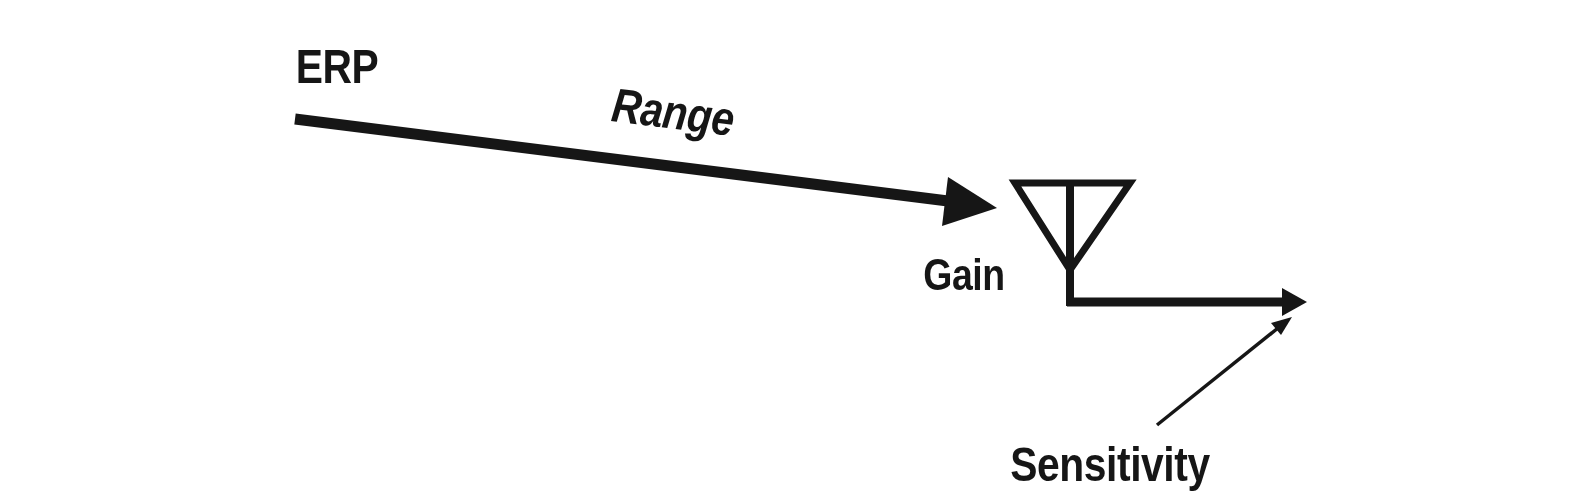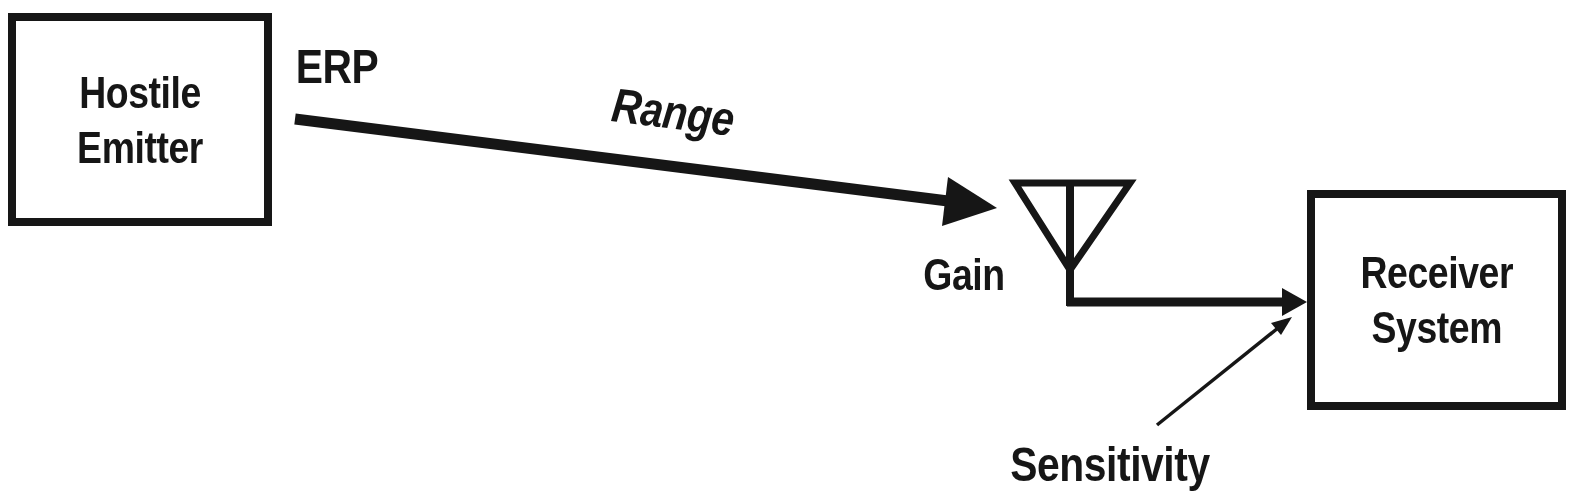--- a/index.html
+++ b/index.html
@@ -74,32 +74,20 @@
       <line x1="1067" y1="302" x2="1286" y2="302" stroke="#161616" stroke-width="9"></line>
       <polygon points="1307,302 1282,288 1282,316" fill="#161616"></polygon>
     </g>
 
     <g>
       <line x1="1157" y1="425" x2="1278" y2="328" stroke="#161616" stroke-width="3.5"></line>
       <polygon points="1292,317 1281,335 1271,323" fill="#161616"></polygon>
     </g>
   </svg>
 
-  <div class="node" id="node-emitter">
-    <div class="label">
-      <div>Hostile</div>
-      <div>Emitter</div>
-    </div>
-  </div>
 
-  <div class="node" id="node-receiver">
-    <div class="label">
-      <div>Receiver</div>
-      <div>System</div>
-    </div>
-  </div>
 
   <div class="lbl" id="lbl-erp">ERP</div>
   <div class="lbl" id="lbl-range">Range</div>
   <div class="lbl" id="lbl-gain">Gain</div>
   <div class="lbl" id="lbl-sensitivity">Sensitivity</div>
 
 </div>
 
 </body></html>

